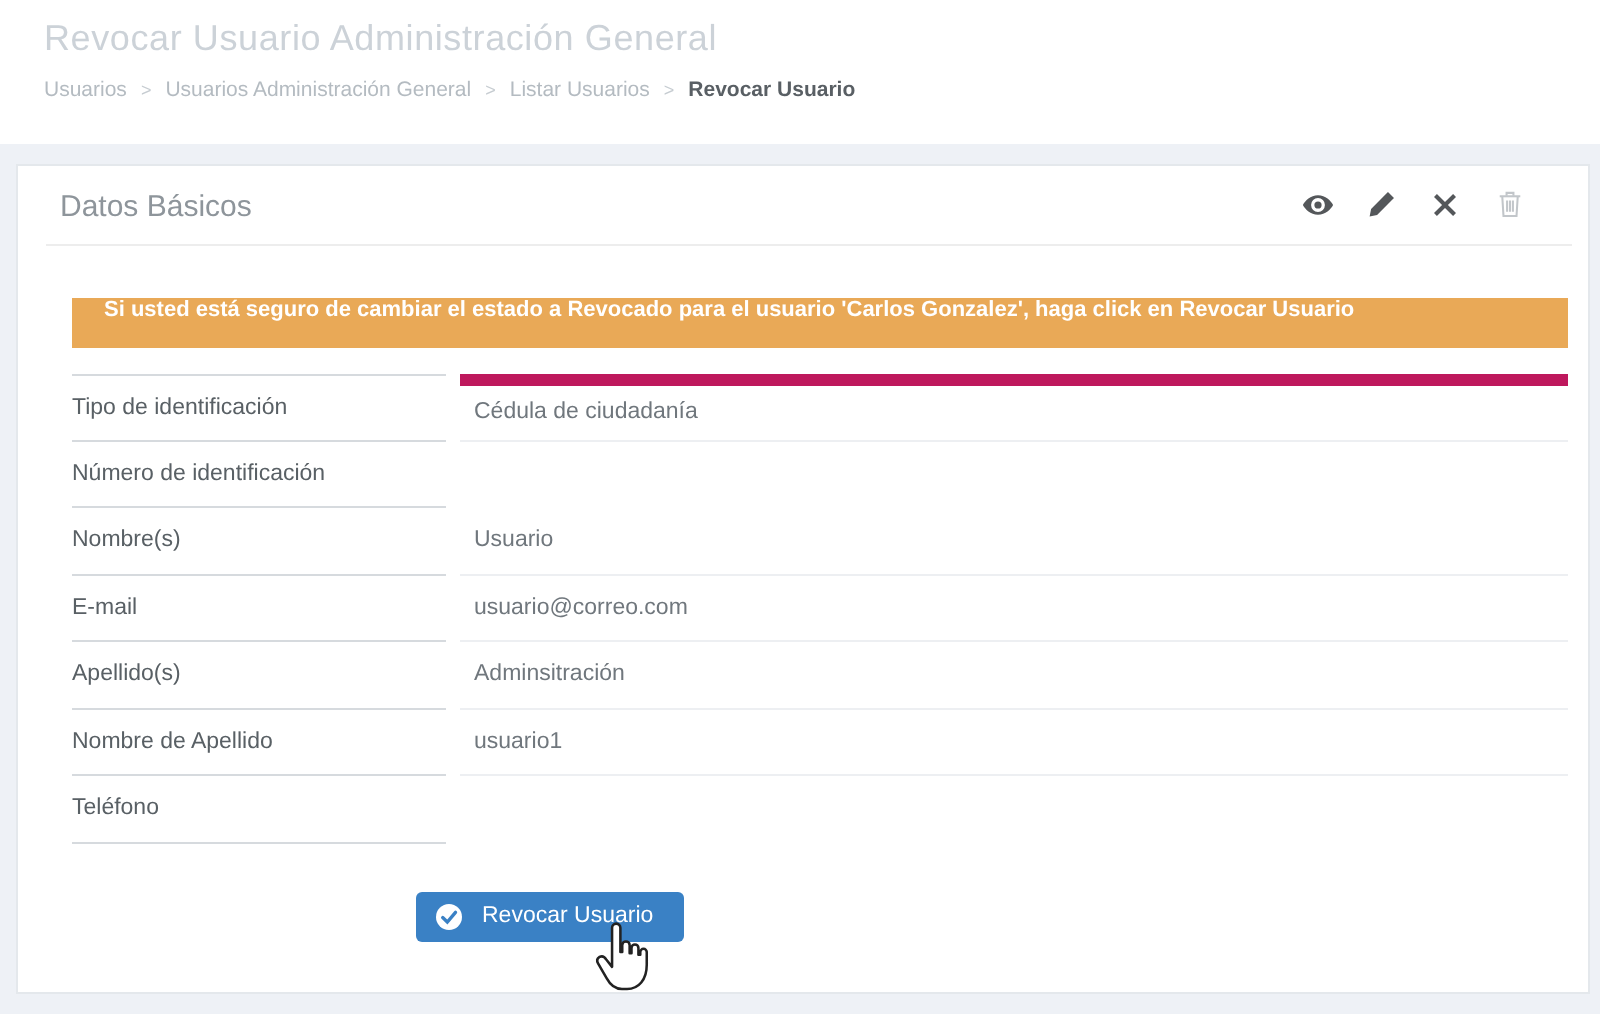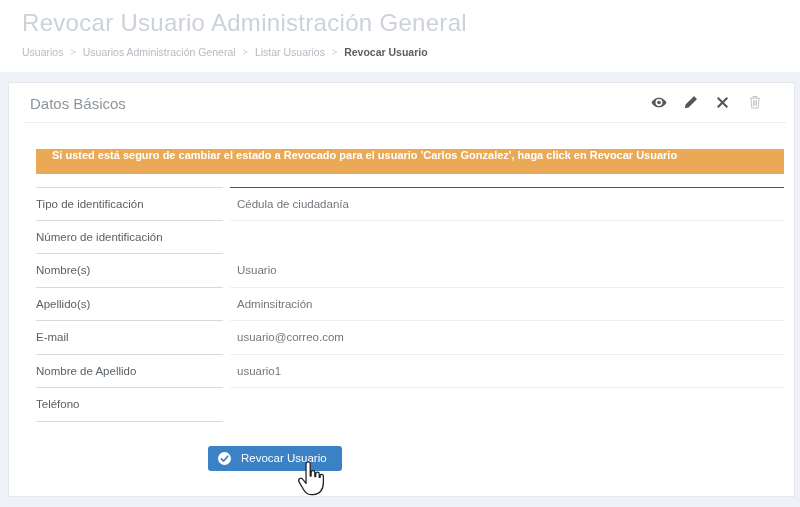--- a/index.html
+++ b/index.html
@@ -12,21 +12,21 @@
     overflow:hidden;
   }
   
   .top-header {
     background:#ffffff;
     height:72px;
     padding:9px 0 0 22px;
   }
   .page-title {
     margin:0;
-    font-size:24px;
+    font-size:18px;
     font-weight:300;
     color:#ccd2d8;
     letter-spacing:.3px;
   }
   .breadcrumb {
     margin-top:9px;
     font-size:10.5px;
     color:#b4bbc1;
     display:flex;
     align-items:center;
@@ -68,21 +68,21 @@
     color:#ffffff;
     font-size:11px;
     font-weight:bold;
     padding:0 12px 12px 16px;
     line-height:13px;
   }
   
   .fields { margin:13px 10px 0 27px; }
   .field-row { display:flex; height:33.5px;text-align:right; }
   .field-row:first-child .cell-label { border-top:1px solid #d6dade; }
-  .field-row:first-child .cell-value { border-top:1px solid #be185d; }
+  .field-row:first-child .cell-value { border-top:6px solid #be185d; }
   .cell-label {
     width:187px;
     margin-right:7px;
     display:flex; align-items:center;
     font-size:11.5px;
     color:#596065;
     border-bottom:1px solid #d6dade;
   }
   .cell-value {
     flex:1;
@@ -185,26 +185,26 @@
       <div class="cell-value">Cédula de ciudadanía</div>
     </div>
     <div class="field-row">
       <div class="cell-label">Número de identificación</div>
     </div>
     <div class="field-row">
       <div class="cell-label">Nombre(s)</div>
       <div class="cell-value">Usuario</div>
     </div>
     <div class="field-row">
+      <div class="cell-label">E-mail</div>
+      <div class="cell-value">usuario@correo.com</div>
+    </div>
+    <div class="field-row">
       <div class="cell-label">Apellido(s)</div>
       <div class="cell-value">Adminsitración</div>
-    </div>
-    <div class="field-row">
-      <div class="cell-label">E-mail</div>
-      <div class="cell-value">usuario@correo.com</div>
     </div>
     <div class="field-row">
       <div class="cell-label">Nombre de Apellido</div>
       <div class="cell-value">usuario1</div>
     </div>
     <div class="field-row">
       <div class="cell-label">Teléfono</div>
       <div class="cell-value"></div>
     </div>
   </div>

